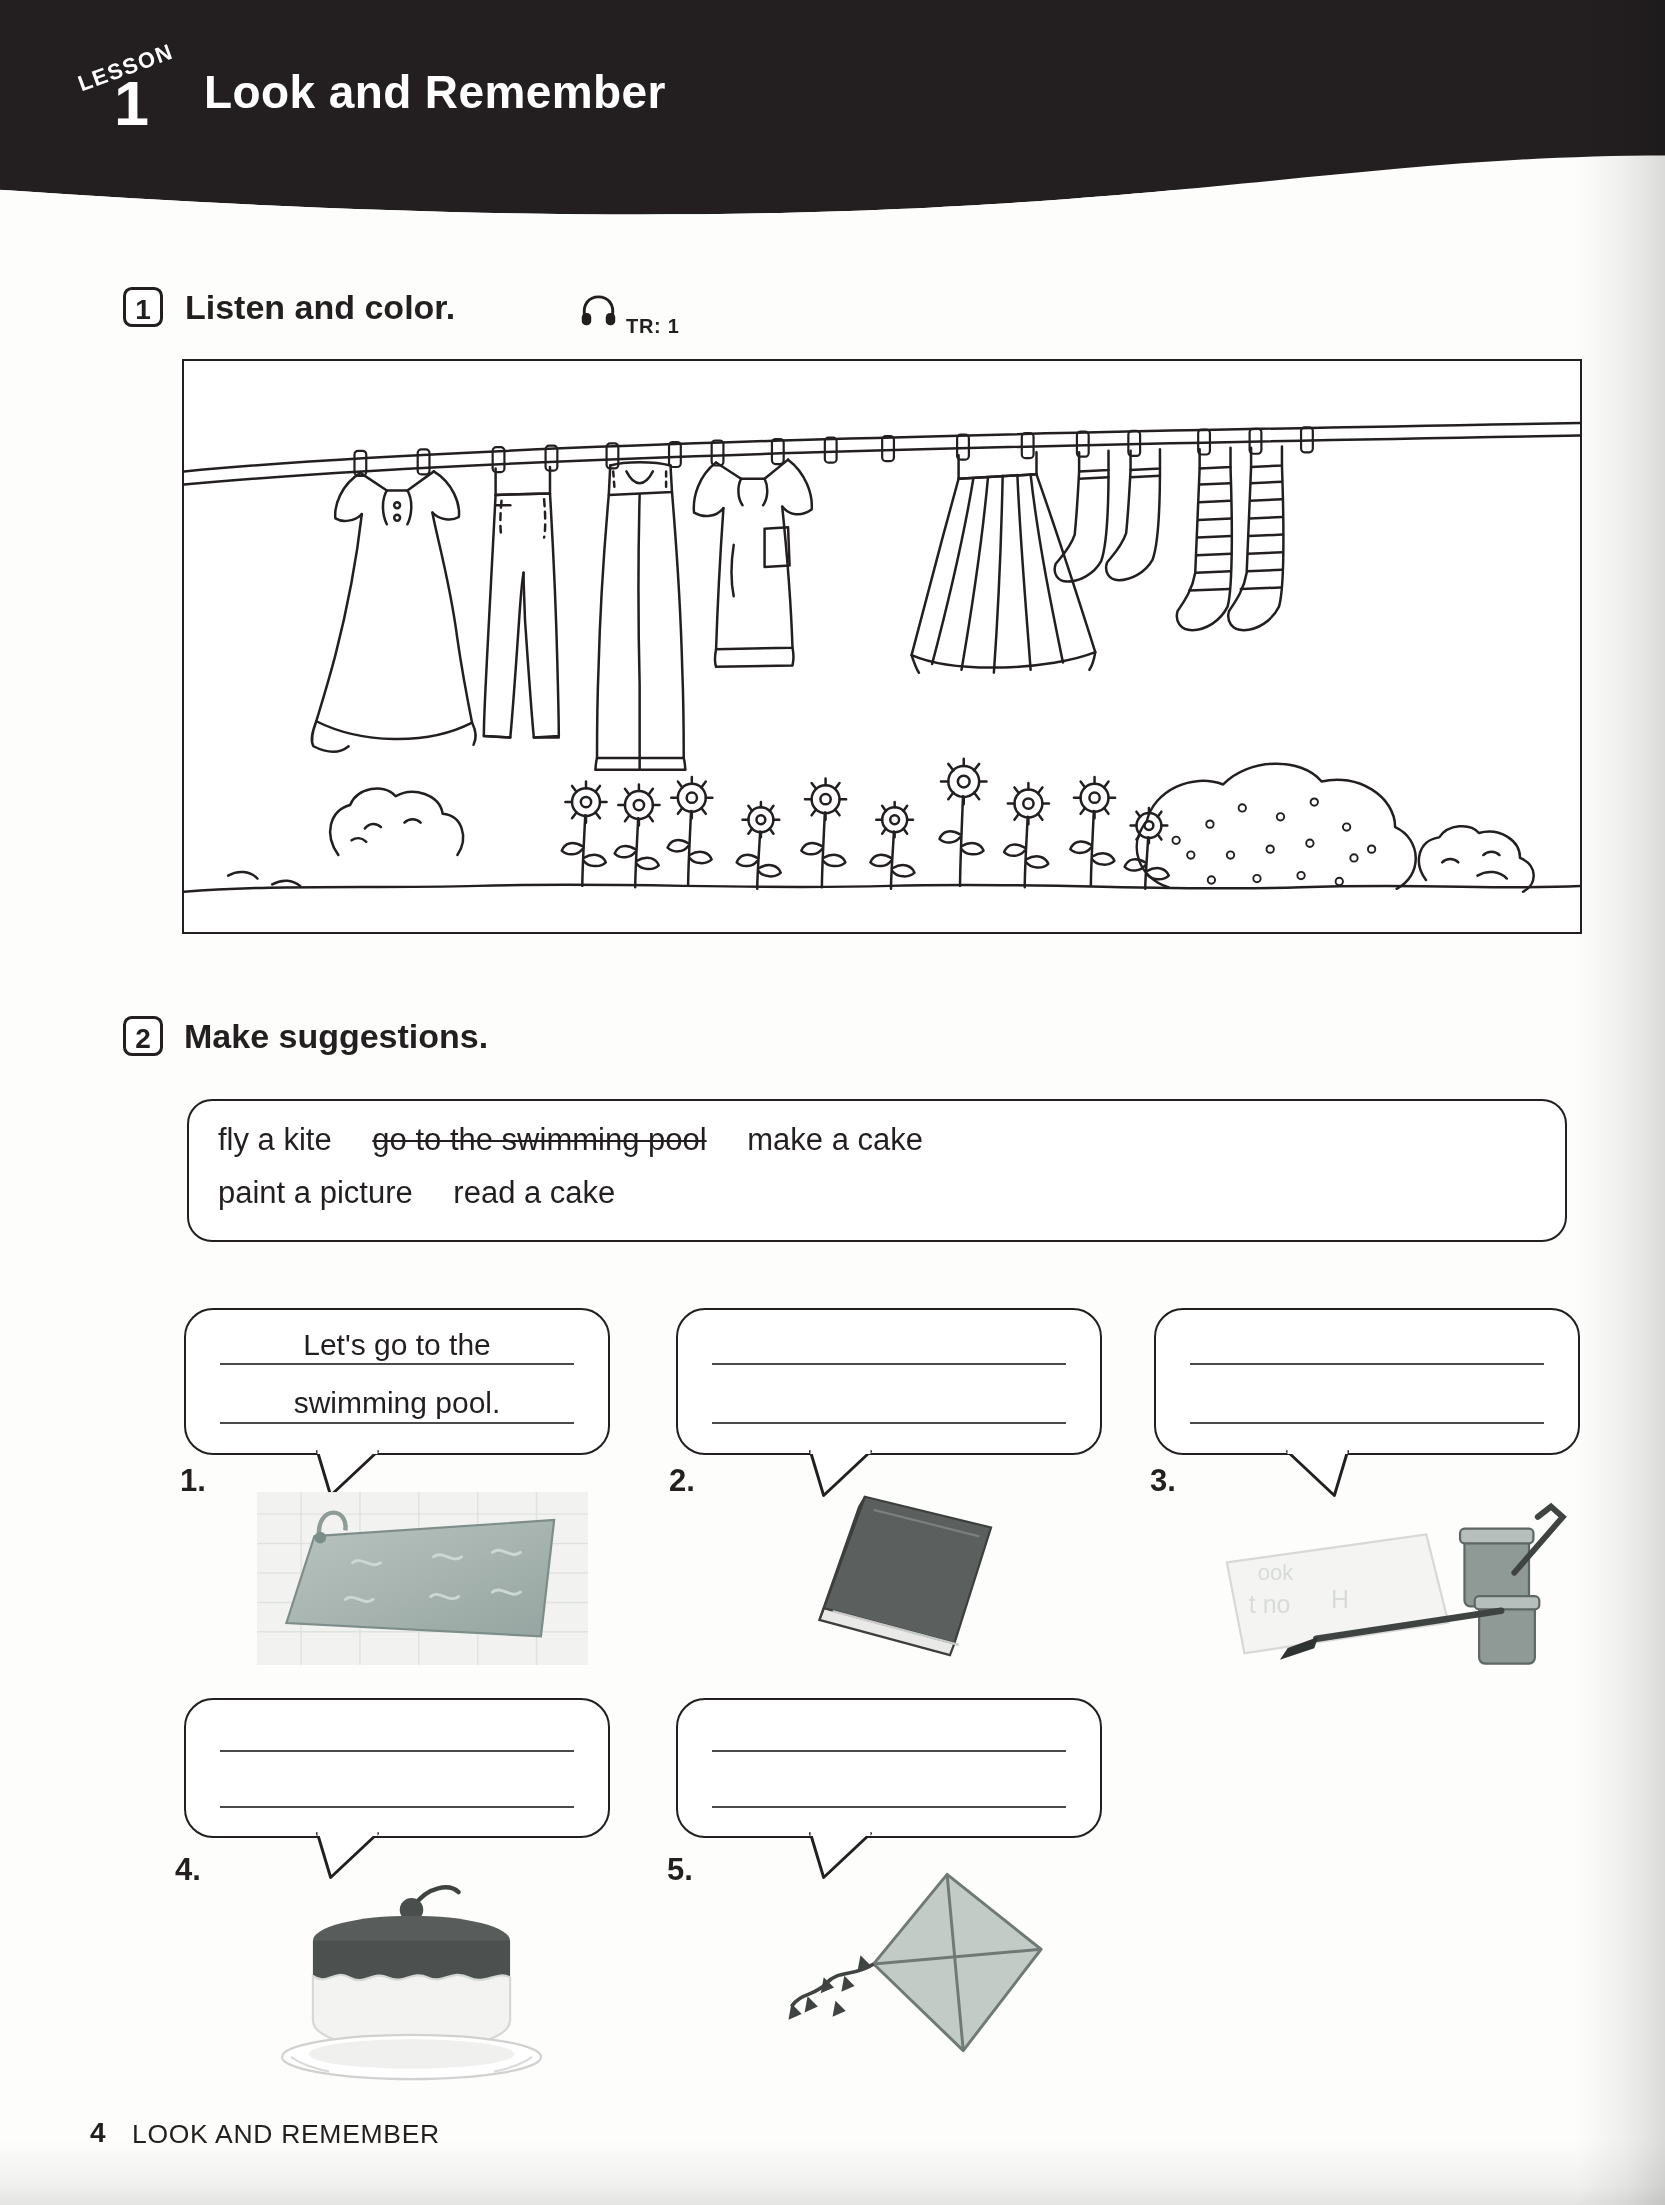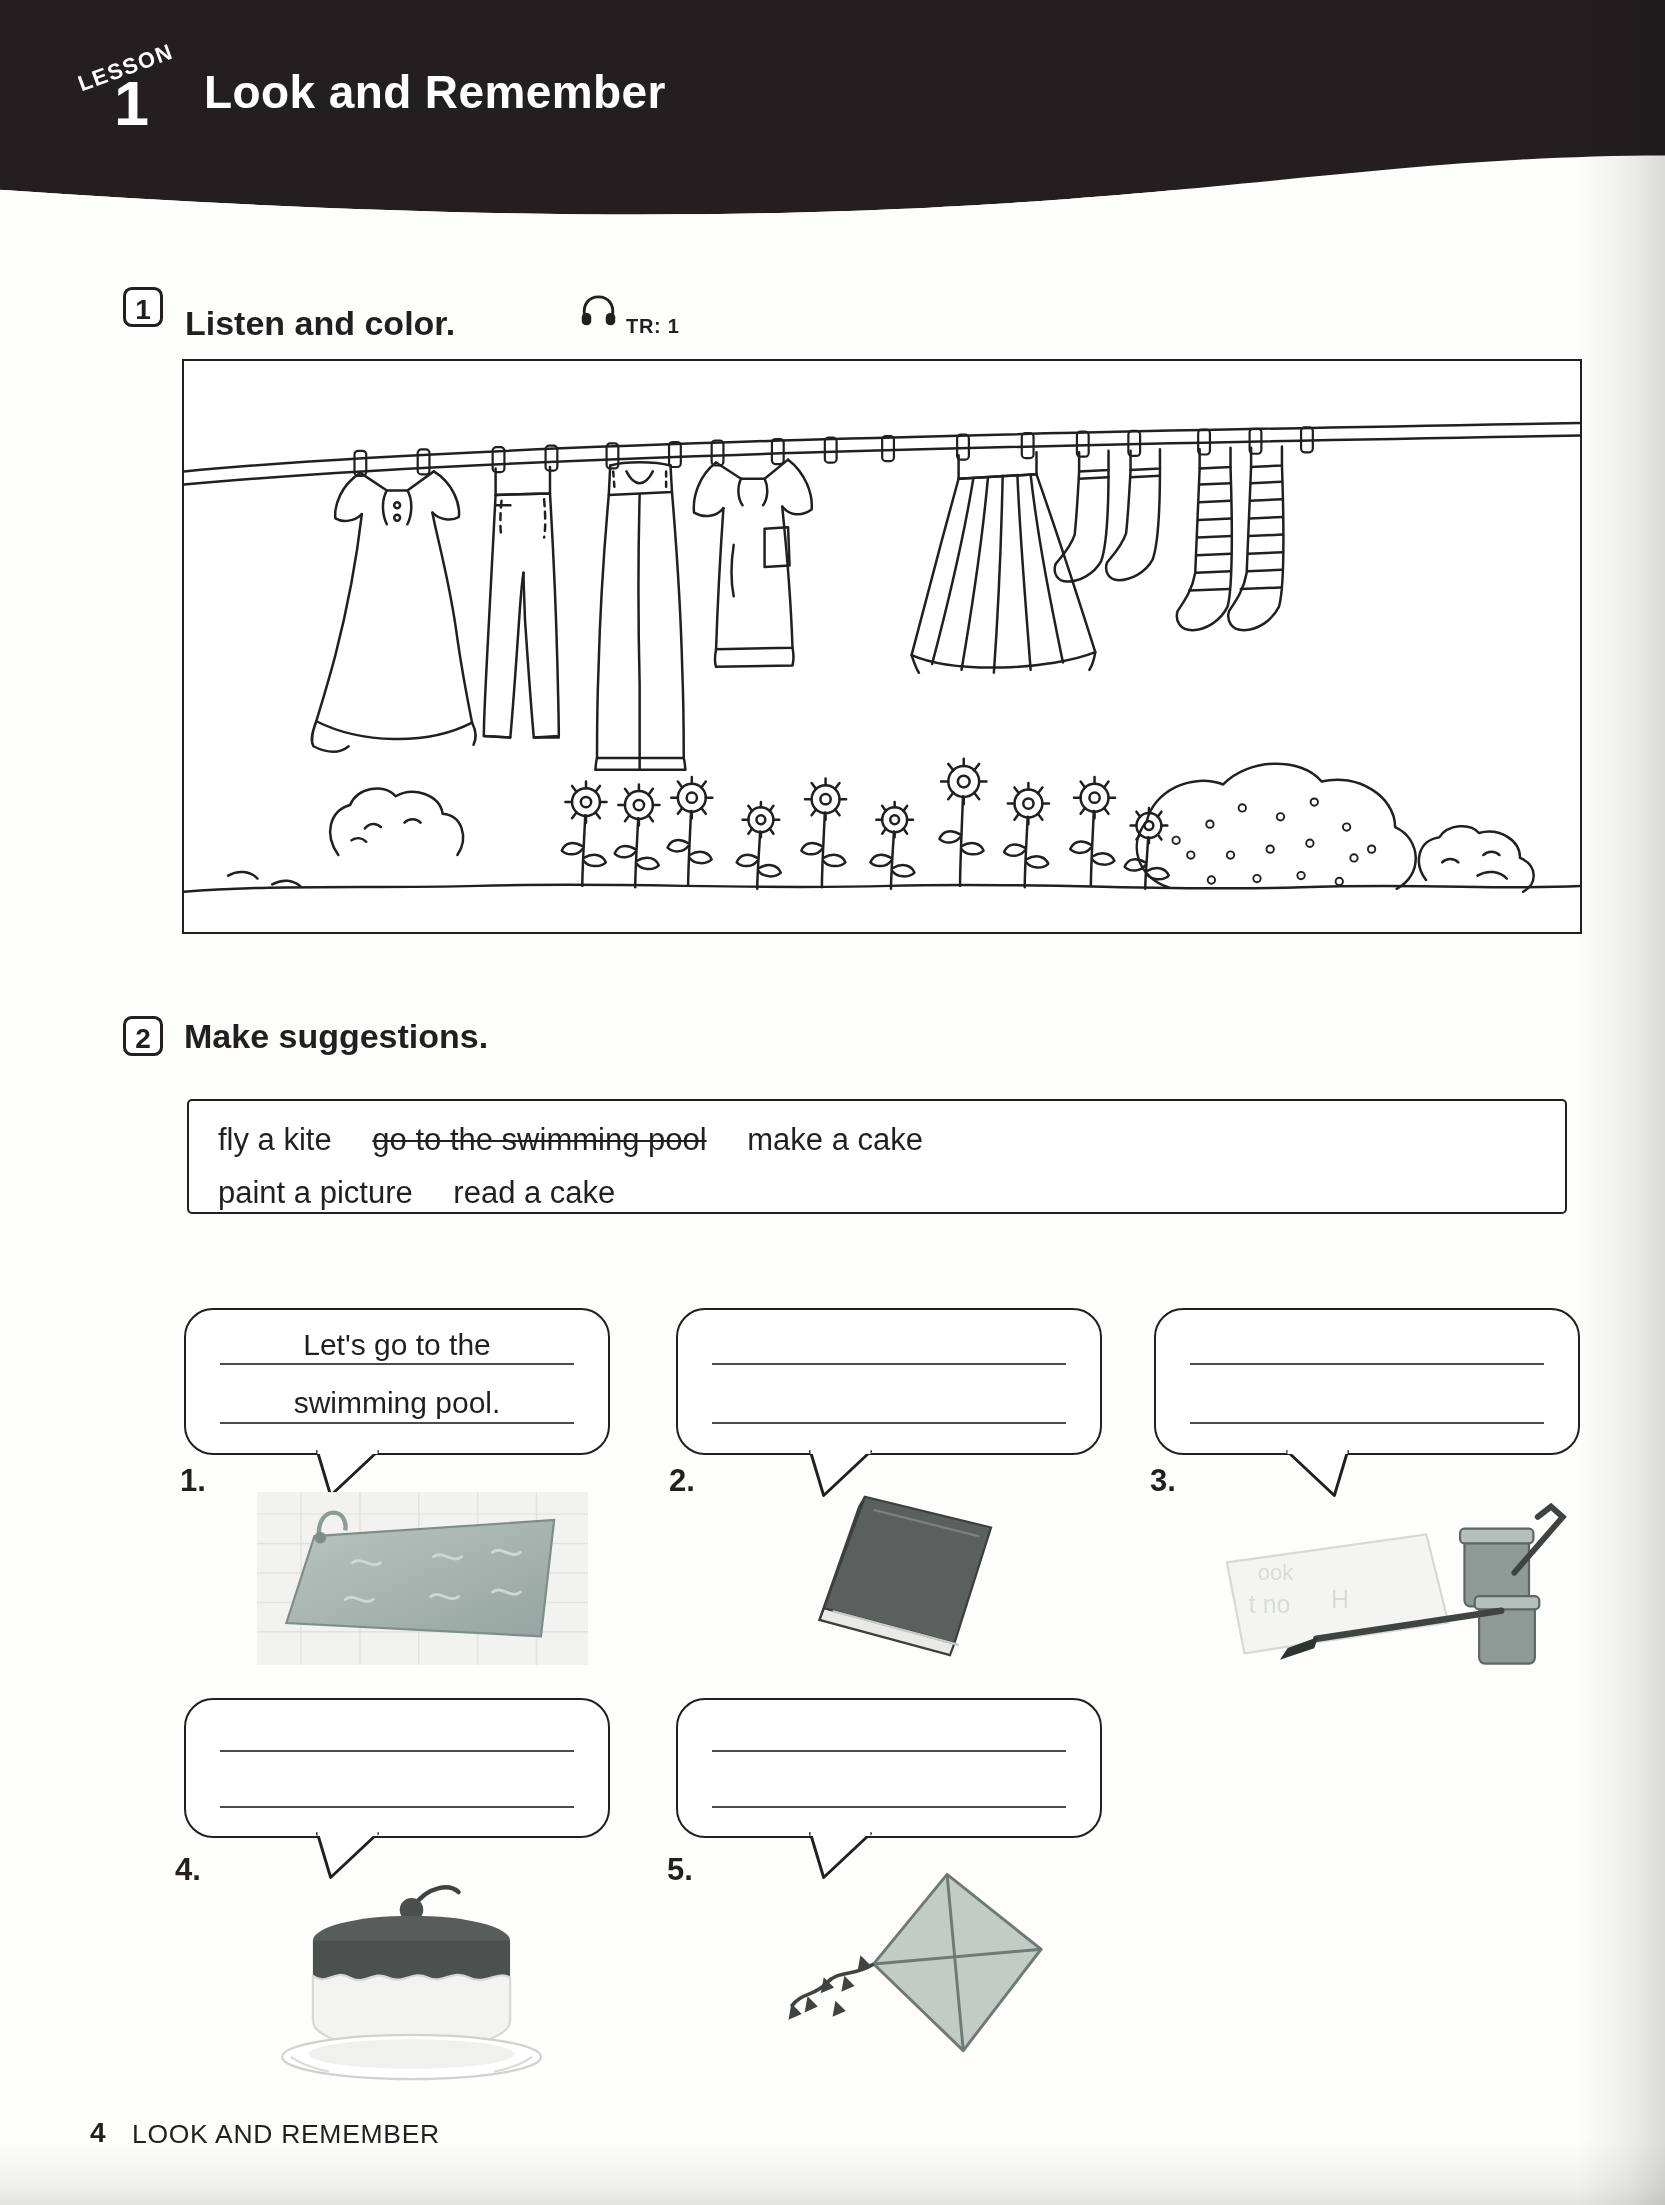--- a/index.html
+++ b/index.html
@@ -112,21 +112,21 @@
   }
   .act-title {
     position: absolute;
     font-size: 34px;
     font-weight: bold;
     color: #231f20;
   }
 
   
   #ex1-num { left: 123px; top: 287px; }
-  #ex1-title { left: 185px; top: 288px; margin-top: 16px; }
+  #ex1-title { left: 185px; top: 288px; }
   #ex1-audio-icon {
     position: absolute;
     left: 581px; top: 294px;
     width: 35px; height: 32px;
   }
   #ex1-track {
     position: absolute;
     left: 626px; top: 315px;
     font-size: 20px;
     font-weight: bold;
@@ -150,23 +150,23 @@
   
   #ex2-num { left: 123px; top: 1016px; }
   #ex2-title { left: 184px; top: 1017px; text-align: center; }
 
   
   #word-bank {
     position: absolute;
     left: 187px;
     top: 1099px;
     width: 1380px;
-    height: 115px;
+    height: 143px;
     border: 2.2px solid #231f20;
-    border-radius: 5px;
+    border-radius: 25px;
     background: #ffffff;
     box-sizing: border-box;
     padding-left: 21px;
   }
   .wb-row {
     position: absolute;
     left: 29px;
     font-size: 31px;
     color: #231f20;
     white-space: nowrap;

